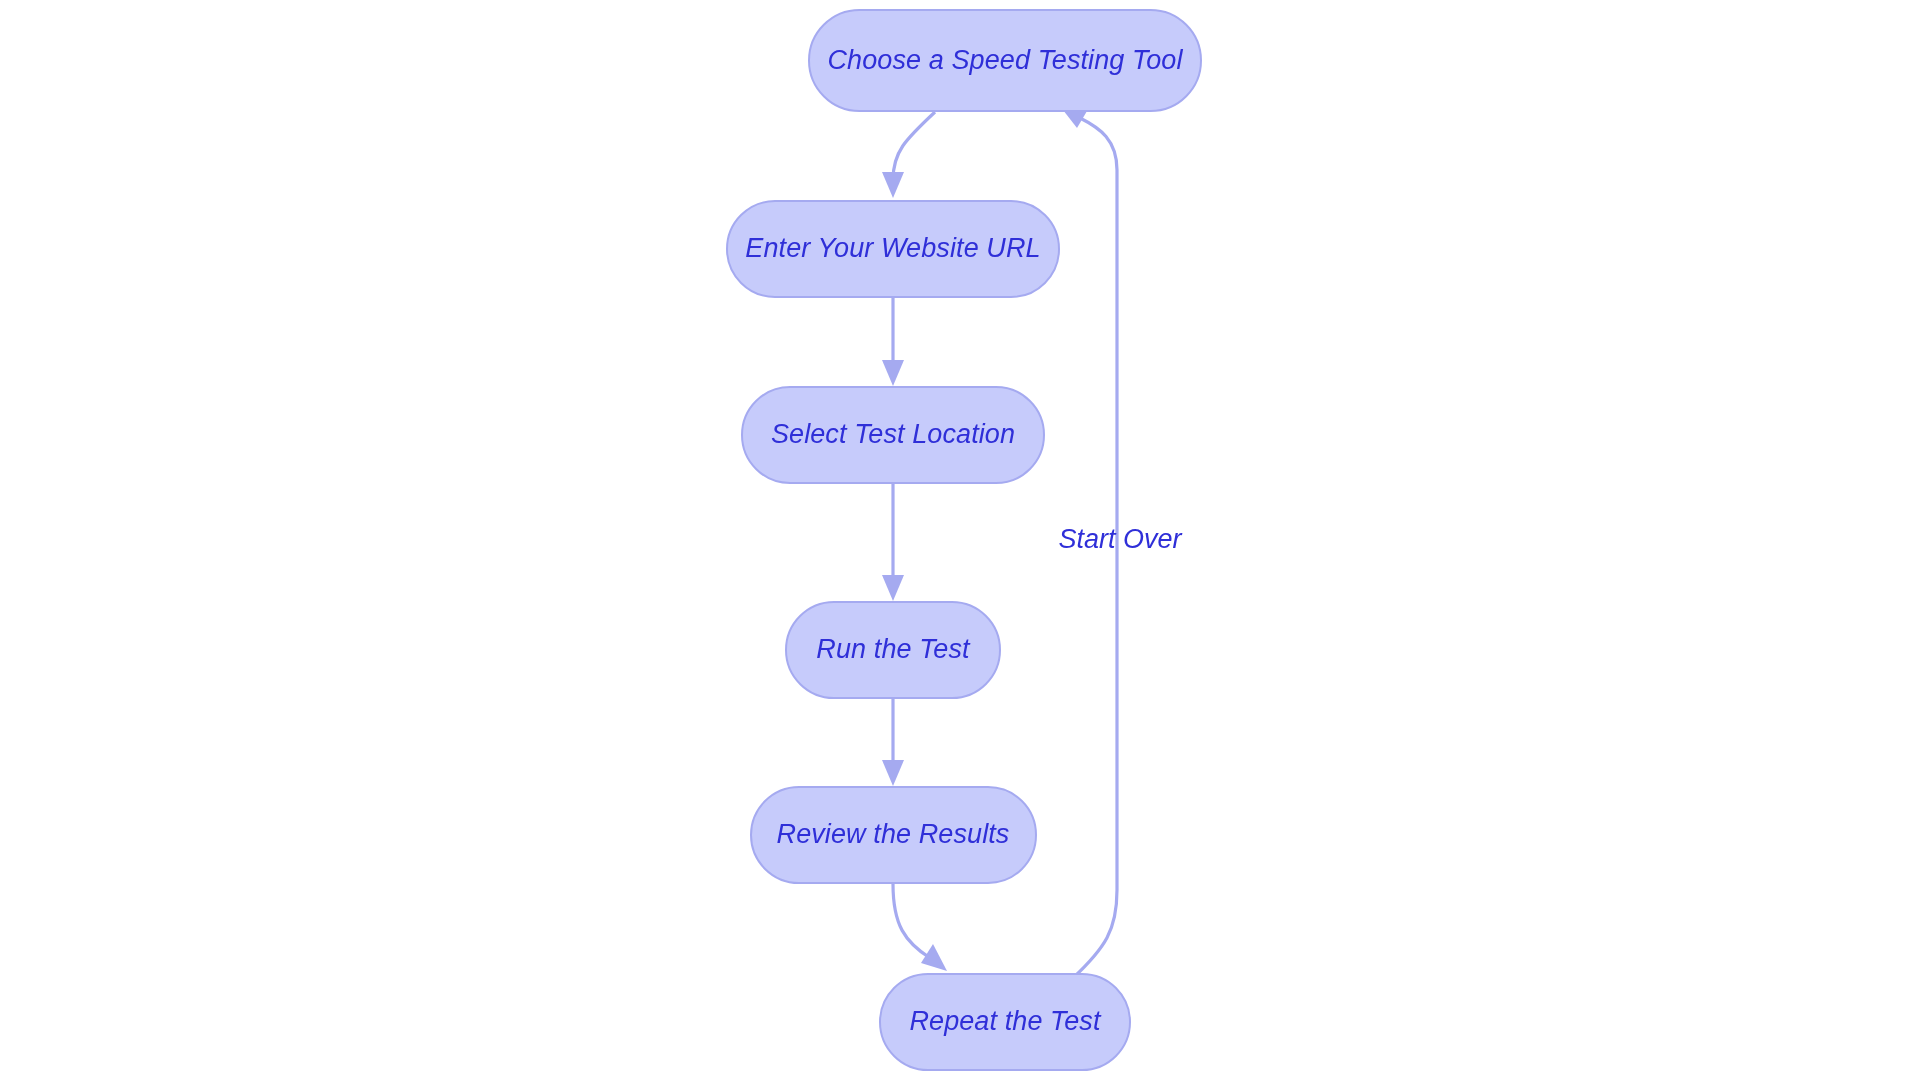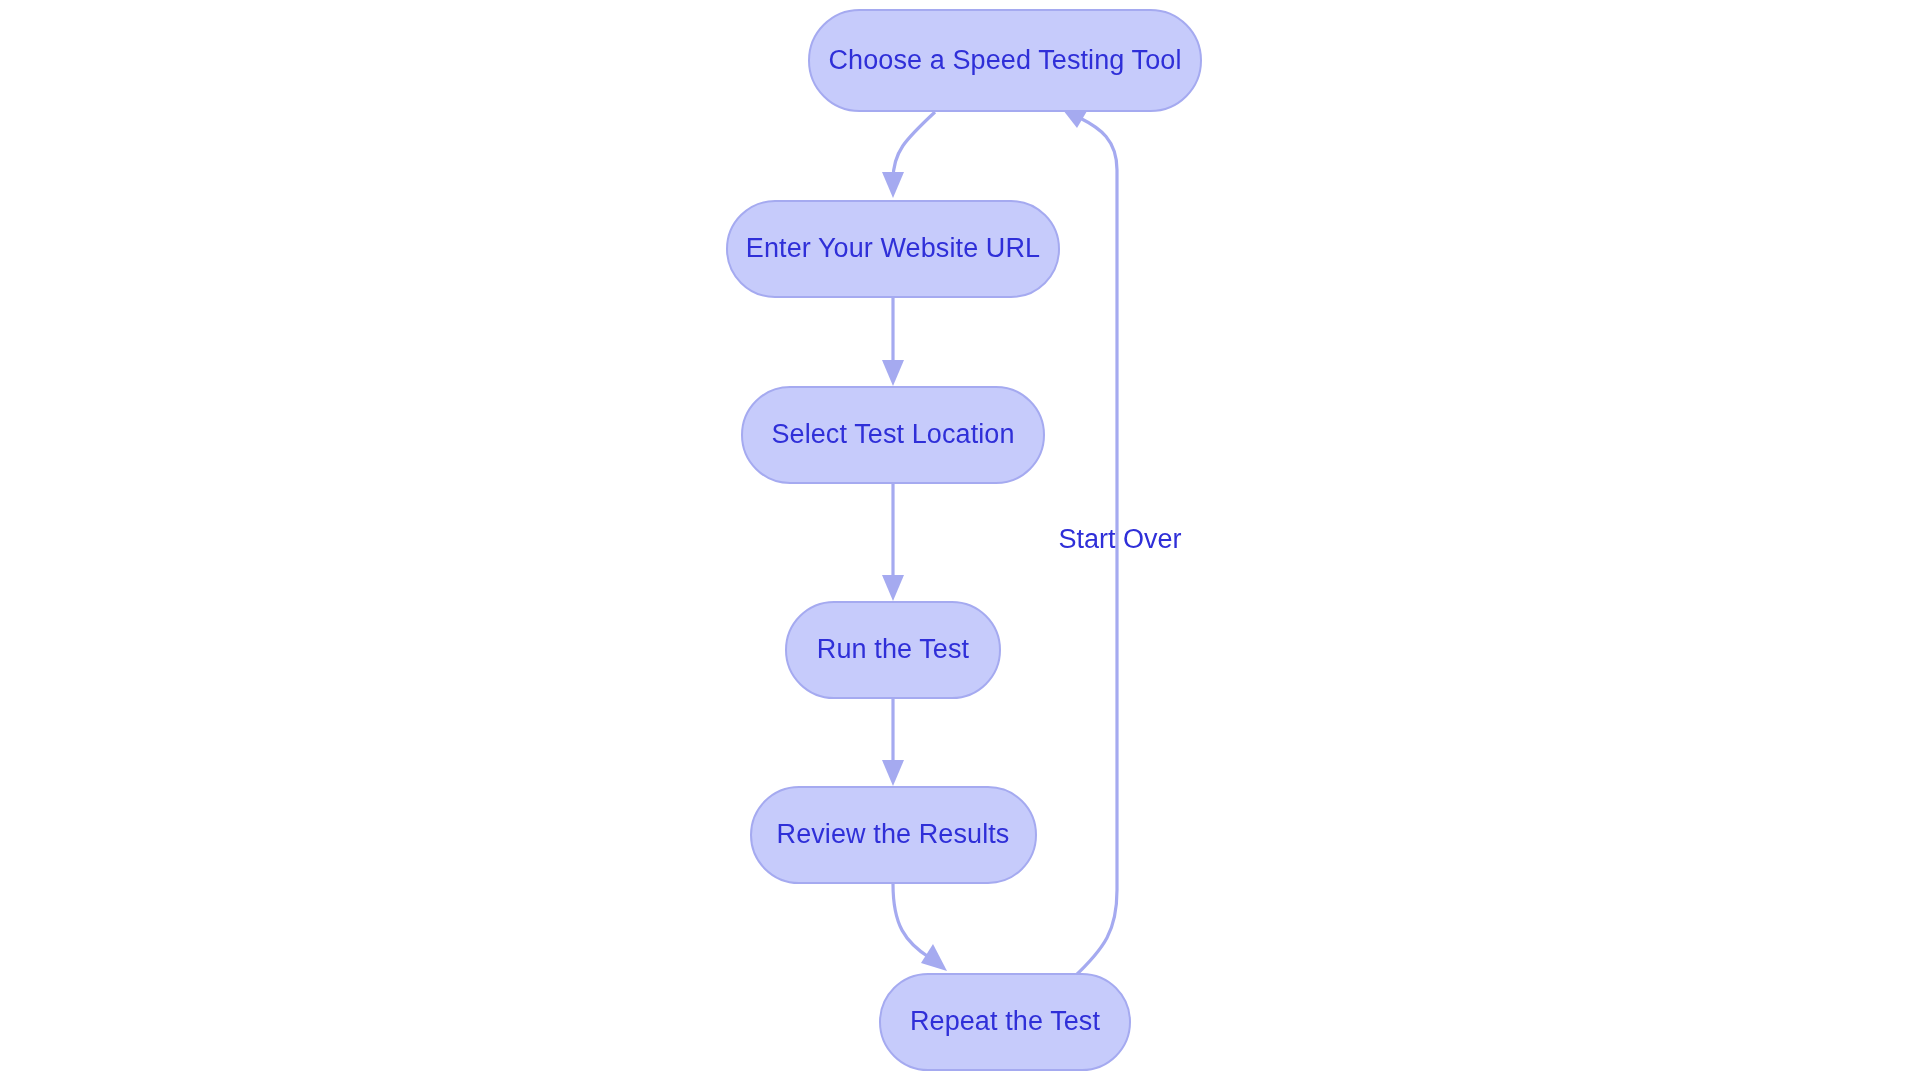--- a/index.html
+++ b/index.html
@@ -12,20 +12,21 @@
     width: 1920px;
     height: 1083px;
     overflow: hidden;
     font-family: "Liberation Sans", sans-serif;
   }
   #flow-root {
     position: relative;
     width: 1920px;
     height: 1083px;
     background: #ffffff;
+    font-style: italic;
   }
   #flow-svg {
     position: absolute;
     left: 0;
     top: 0;
     width: 1920px;
     height: 1083px;
     display: block;
   }
   .node-shape {

